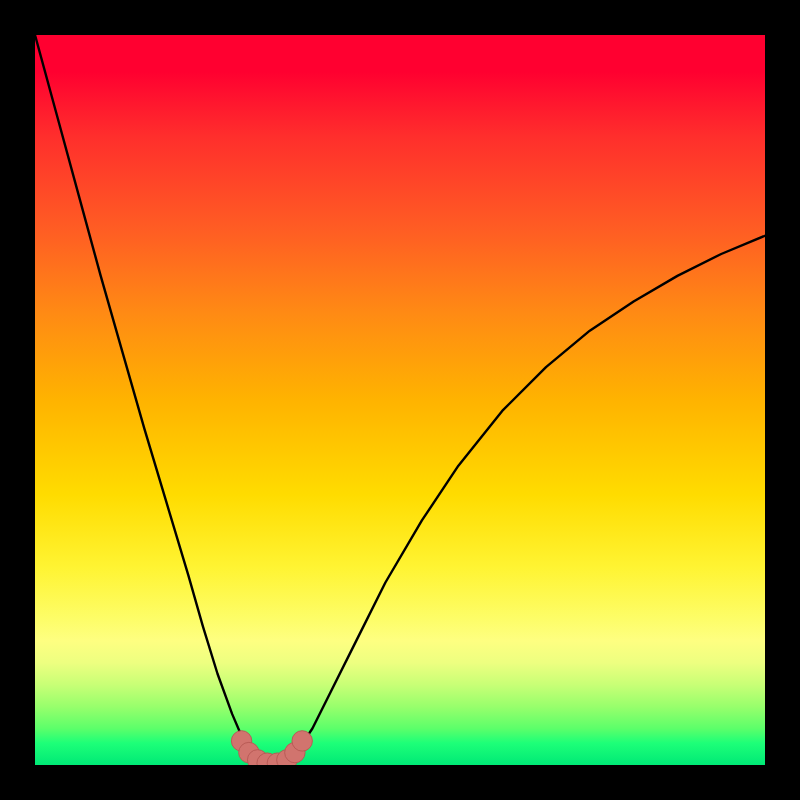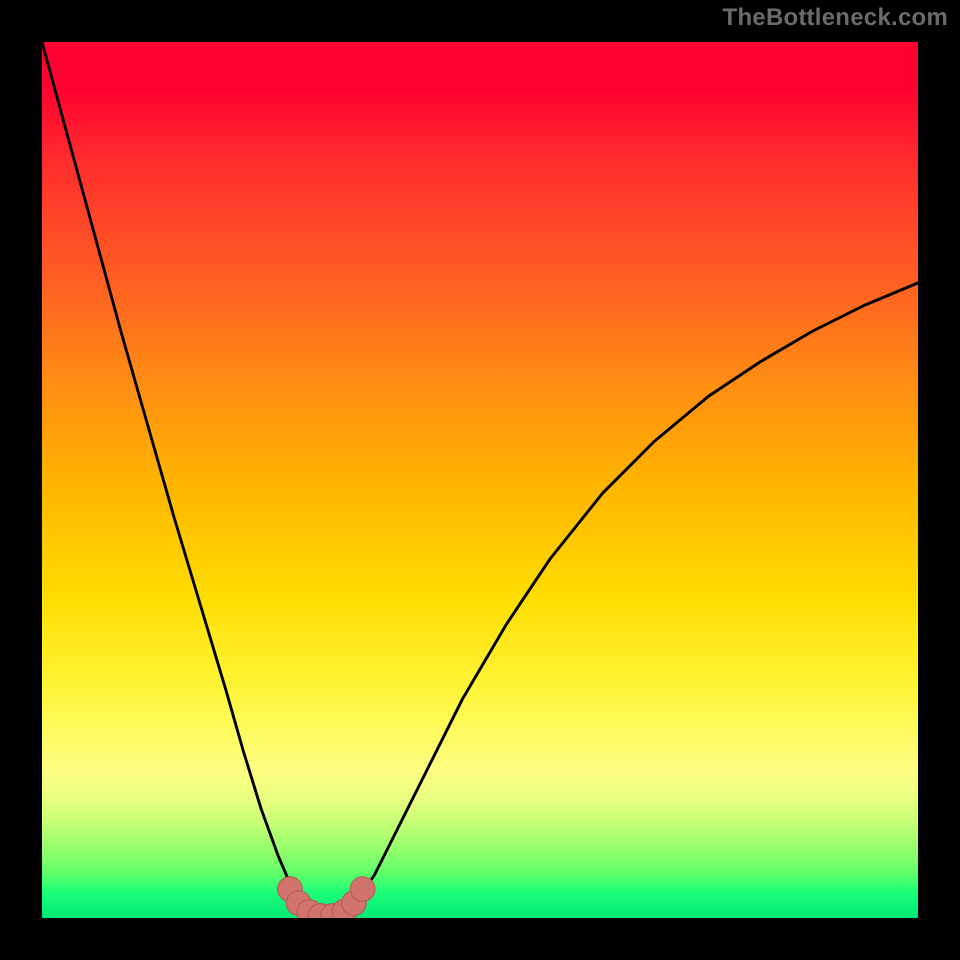--- a/index.html
+++ b/index.html
@@ -73,14 +73,13 @@
           <circle cx="213.89" cy="717.59" r="10.22" fill="#d1746e" stroke="#b95b56" stroke-width="1"></circle>
           <circle cx="222.65" cy="724.89" r="10.22" fill="#d1746e" stroke="#b95b56" stroke-width="1"></circle>
           <circle cx="232.14" cy="728.17" r="10.22" fill="#d1746e" stroke="#b95b56" stroke-width="1"></circle>
           <circle cx="242.36" cy="728.17" r="10.22" fill="#d1746e" stroke="#b95b56" stroke-width="1"></circle>
           <circle cx="251.85" cy="724.89" r="10.22" fill="#d1746e" stroke="#b95b56" stroke-width="1"></circle>
           <circle cx="259.88" cy="717.59" r="10.22" fill="#d1746e" stroke="#b95b56" stroke-width="1"></circle>
           <circle cx="267.18" cy="705.91" r="10.22" fill="#d1746e" stroke="#b95b56" stroke-width="1"></circle>
         </g>
     </svg>
   </div>
-  <div class="attrib">TheBottleneck.com</div>
 </div>
 
 </body></html>

